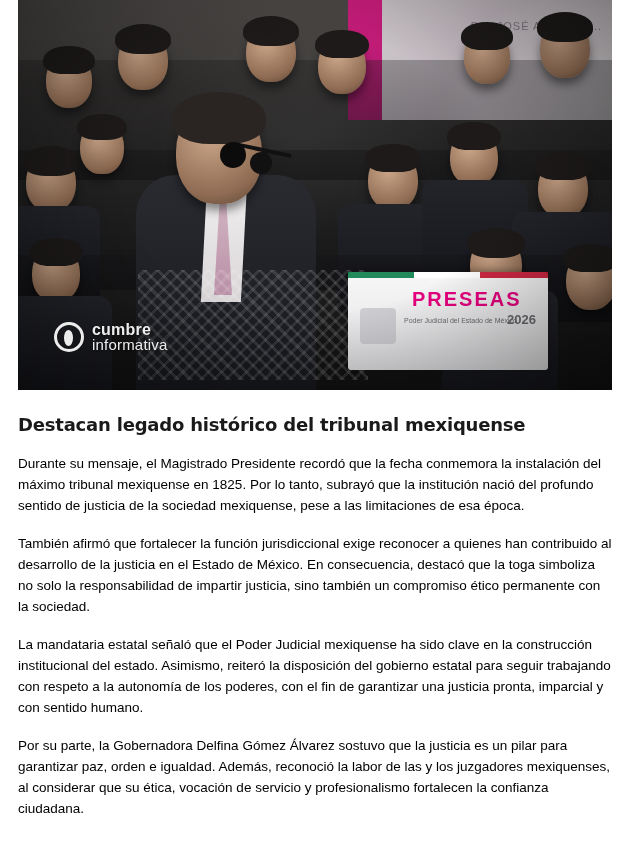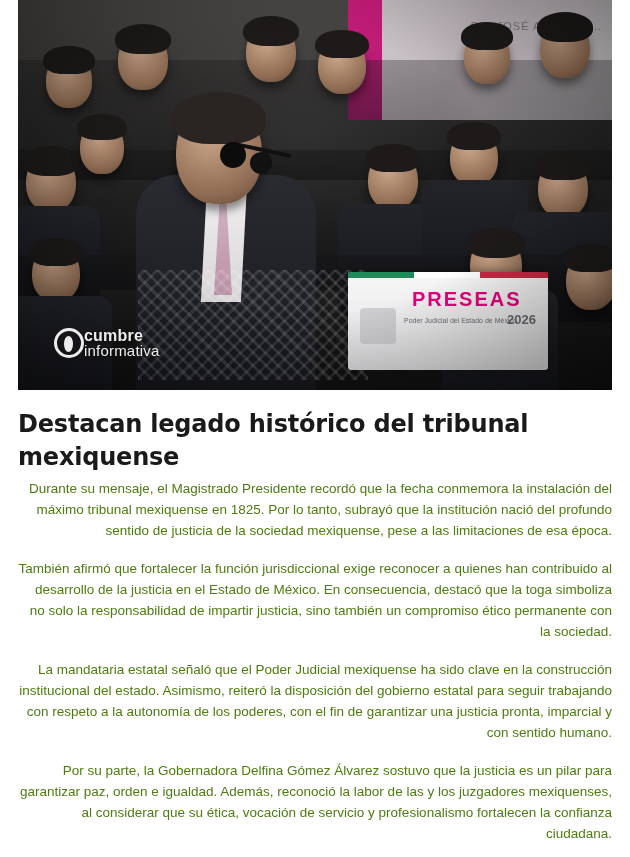--- a/index.html
+++ b/index.html
@@ -147,56 +147,56 @@
     position: absolute; left: 120px; top: 270px; width: 230px; height: 110px;
     background: repeating-linear-gradient(45deg, rgba(255,255,255,.12) 0 3px, rgba(255,255,255,0) 3px 9px),
                 repeating-linear-gradient(-45deg, rgba(255,255,255,.10) 0 3px, rgba(255,255,255,0) 3px 9px);
   }
   .hero-vignette {
     position: absolute; inset: 0;
     background: radial-gradient(ellipse at 50% 45%, rgba(0,0,0,0) 45%, rgba(0,0,0,.45) 100%);
   }
   
   .watermark {
-    position: absolute; left: 36px; bottom: 32px;
-    display: flex; align-items: center; 
+    position: absolute; left: 36px; bottom: 38px;
+    display: flex; align-items: center; gap: 8px;
     opacity: .92;
   }
   .wm-mark {
     width: 30px; height: 30px; border-radius: 50%;
     border: 3px solid #ffffff;
     position: relative;
   }
   .wm-mark::after {
     content: "";
     position: absolute; left: 7px; top: 5px; width: 9px; height: 16px;
     border-radius: 50% 50% 50% 50%;
     background: #ffffff;
   }
   .wm-text { line-height: 15px; color: #ffffff; text-shadow: 0 1px 3px rgba(0,0,0,.6); }
   .wm-text .l1 { font-size: 16px; font-weight: bold; letter-spacing: .2px; }
   .wm-text .l2 { font-size: 15px; font-weight: 300; letter-spacing: .2px; text-align: center; }
 
   
   h1.headline {
     font-family: "DejaVu Sans", sans-serif;
-    font-size: 24px;
+    font-size: 18px;
     line-height: 33px;
     font-weight: bold;
     color: #1a1a1a;
-    margin: 18px 0 4px 0;
+    margin: 18px 0 12px 0;
     letter-spacing: -0.2px;
   }
   p.para {
     font-family: "Liberation Sans", sans-serif;
     font-size: 13.5px;
     line-height: 21px;
-    color: #4d7c0f;
+    color: #000000;
     margin: 0 0 17px 0;
-    text-align: right;
+    text-align: left;
   }
 </style>
 </head>
 <body>
 
 <div class="page">
 
   <figure class="hero" style="margin:0 auto;">
     <div class="hero-photo"></div>
 

